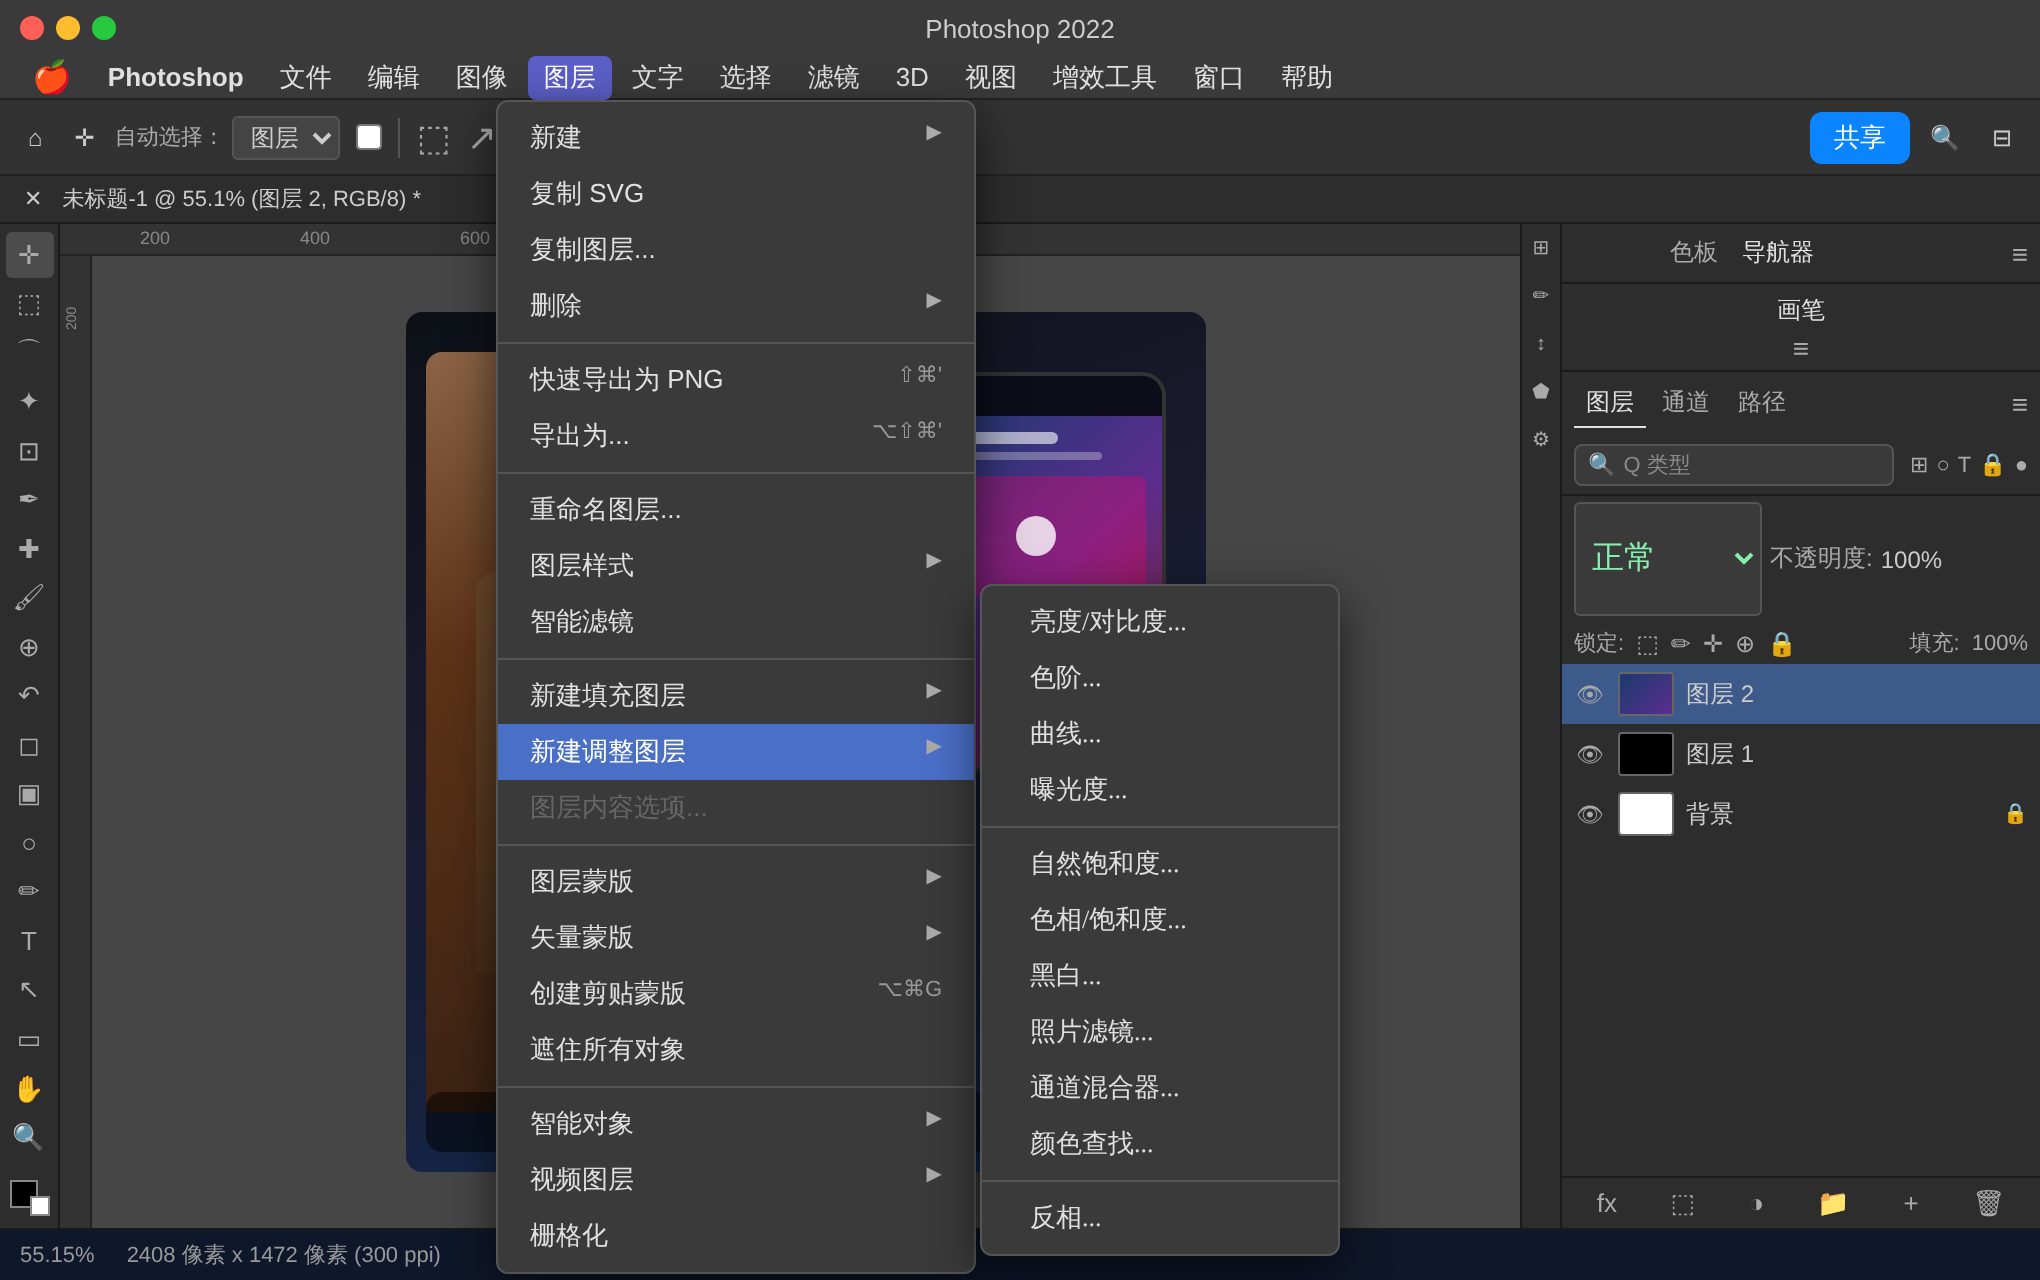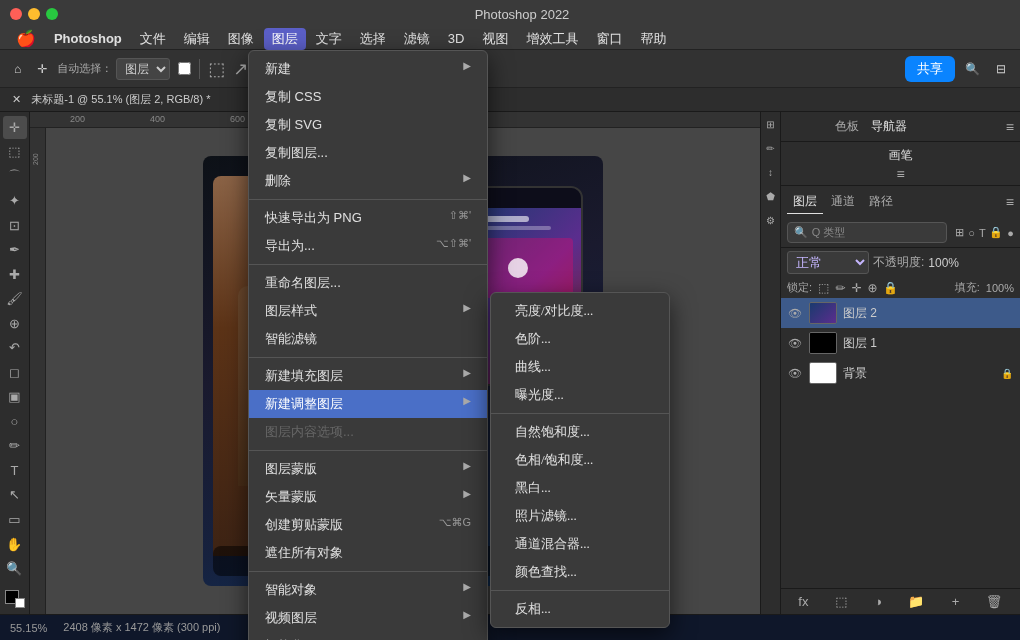--- a/index.html
+++ b/index.html
@@ -34,21 +34,20 @@
     }
     .tl-close { background: #ff5f57; }
     .tl-minimize { background: #febc2e; }
     .tl-maximize { background: #28c840; }
     .app-title {
       position: absolute;
       left: 50%;
       transform: translateX(-50%);
       color: #ccc;
       font-size: 13px;
-      margin-left: 12px;
     }
     .menu-bar {
       height: 22px;
       background: #3a3a3a;
       display: flex;
       align-items: center;
       padding: 0 8px;
       gap: 2px;
       border-bottom: 1px solid #222;
     }
@@ -391,24 +390,24 @@
 
     .blend-row {
       display: flex;
       align-items: center;
       gap: 4px;
       padding: 3px 6px;
     }
     .blend-select {
       background: #3a3a3a;
       border: 1px solid #555;
-      color: #c4b5fd;
-      padding: 2px 4px;
+      color: #86efac;
+      padding: 18px 4px;
       border-radius: 3px;
-      font-size: 13px;
+      font-size: 16px;
       min-width: 80px;
     }
     .opacity-row {
       display: flex;
       align-items: center;
       gap: 4px;
       font-size: 12px;
       color: #aaa;
     }
     .lock-row {
@@ -466,23 +465,20 @@
   <span class="menu-item">视图</span>
   <span class="menu-item">增效工具</span>
   <span class="menu-item">窗口</span>
   <span class="menu-item">帮助</span>
 
   <div class="dropdown-container" style="left: 248px; top: 22px;">
     <div class="dropdown-menu">
       <div class="dropdown-item">
         <span>新建</span>
         <span class="dropdown-arrow">▶</span>
-      </div>
-      <div class="dropdown-item">
-        <span>复制 CSS</span>
       </div>
       <div class="dropdown-item">
         <span>复制 SVG</span>
       </div>
       <div class="dropdown-item">
         <span>复制图层...</span>
       </div>
       <div class="dropdown-item">
         <span>删除</span>
         <span class="dropdown-arrow">▶</span>

